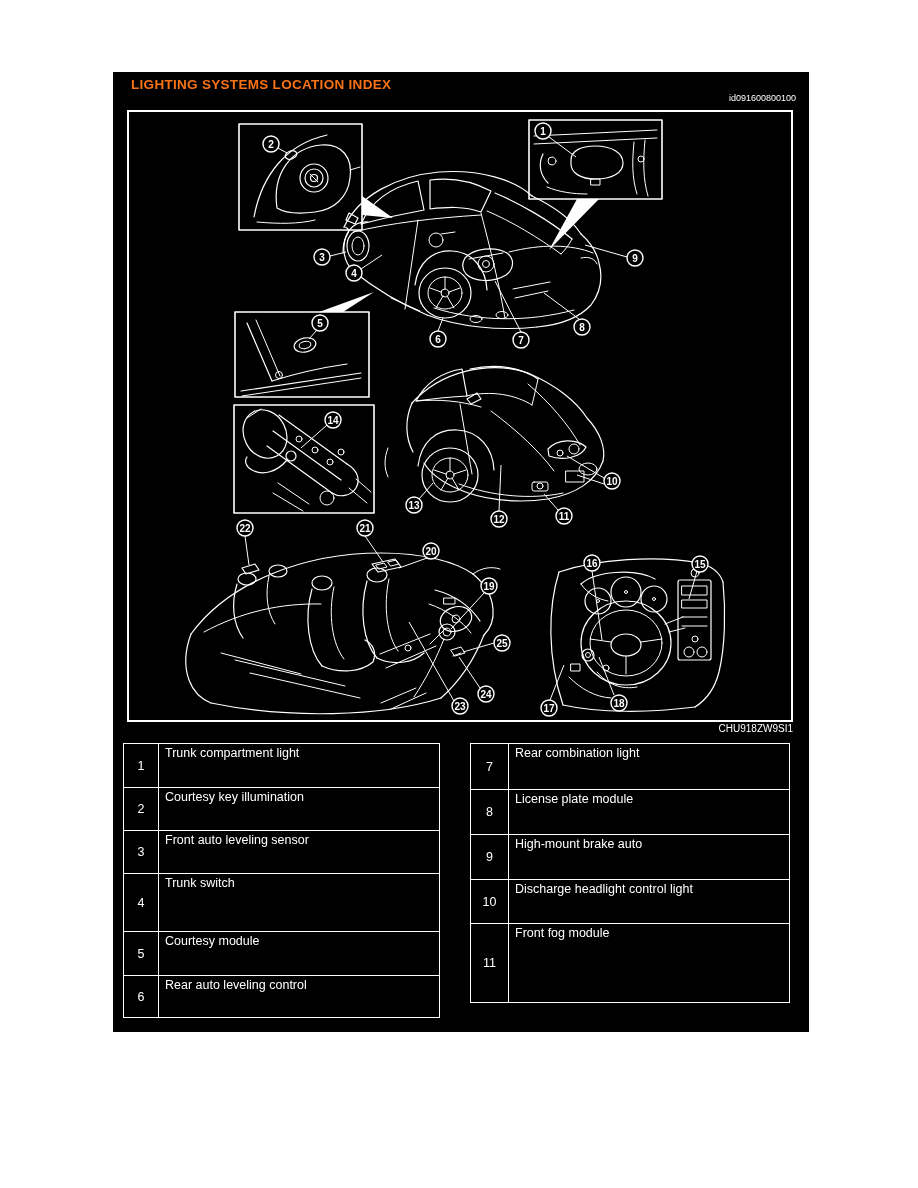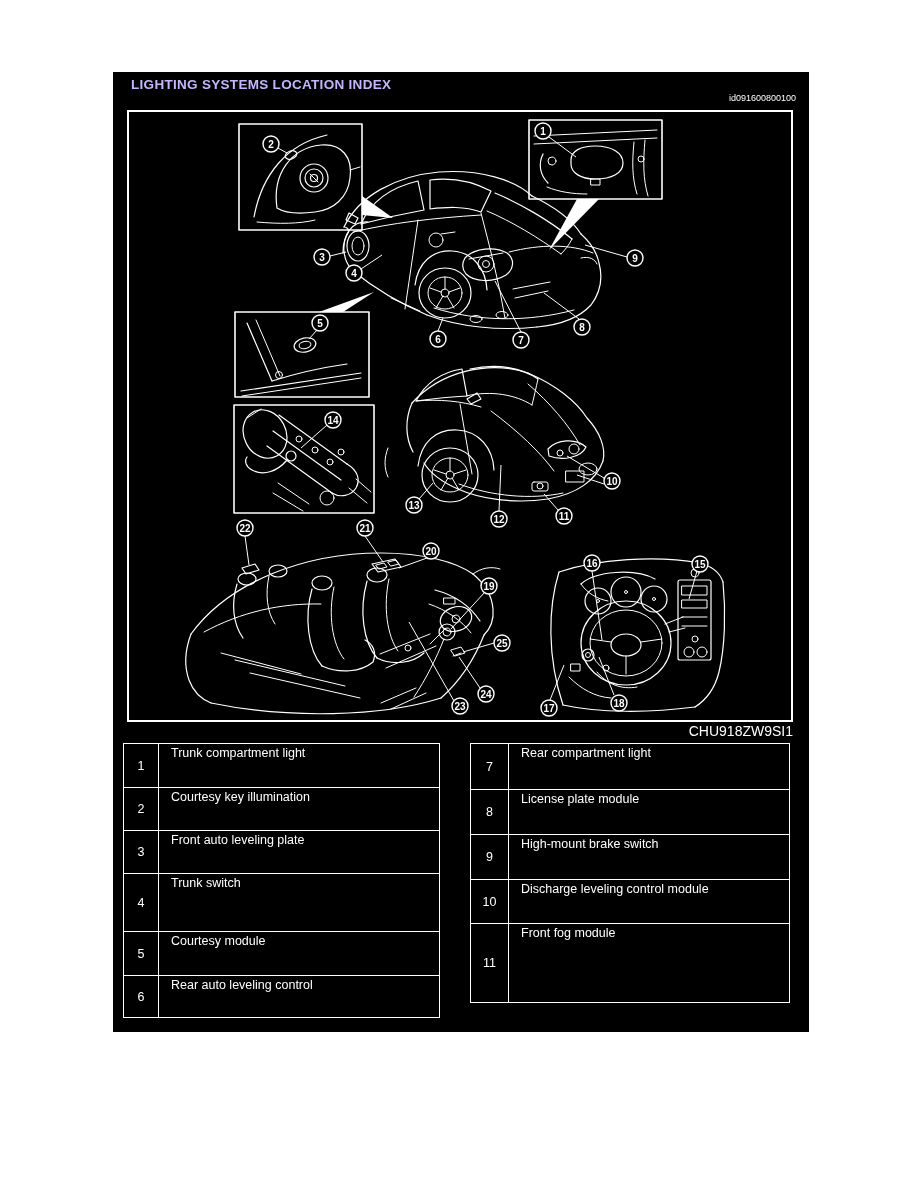--- a/index.html
+++ b/index.html
@@ -6,42 +6,42 @@
   body{
     width:918px;height:1188px;position:relative;background:#ffffff;
     font-family:"Liberation Sans",sans-serif;overflow:hidden;
   }
   .panel{
     position:absolute;left:113px;top:72px;width:696px;height:960px;
     background:#000000;color:#ffffff;
   }
   .title{
     position:absolute;left:10px;top:5px;
-    font-size:13.5px;font-weight:bold;letter-spacing:.3px;color:#c4b5fd;
+    font-size:13.5px;font-weight:bold;letter-spacing:.3px;color:#f97316;
     white-space:nowrap;
     padding-left:8px;
   }
   .docid{
     position:absolute;right:13px;top:21px;font-size:9px;color:#ffffff;margin-left:35px;
   }
   .frame{
     position:absolute;left:14px;top:38px;width:662px;height:608px;
     border:2px solid #ffffff;background:#000000;
   }
   .frame svg{display:block;width:662px;height:608px;}
   .figcode{
-    position:absolute;right:16px;top:651px;font-size:14px;color:#ffffff;
+    position:absolute;right:16px;top:651px;font-size:10px;color:#ffffff;
   }
   table.idx{
     position:absolute;border-collapse:collapse;background:#000000;
     color:#ffffff;table-layout:fixed;
   }
   table.idx td{border:1.5px solid #ffffff;overflow:hidden;}
   table.idx td.num{text-align:center;vertical-align:middle;font-size:12.5px;padding:0;}
-  table.idx td.lbl{vertical-align:top;padding:2px 12px;font-size:12.5px;line-height:1.15;}
+  table.idx td.lbl{vertical-align:top;padding:2px 6px;font-size:12.5px;line-height:1.15;}
   #tableL{left:10px;top:671px;width:317px;}
   #tableR{left:357px;top:671px;width:320px;}
 
   
   .art path,.art line,.art circle,.art ellipse,.art rect,.art polyline{
     stroke:#ffffff;fill:none;stroke-width:1.2;stroke-linecap:round;stroke-linejoin:round;
   }
   .art .box{stroke-width:1.6;}
   .art .thin{stroke-width:1;}
   .wedge{fill:#ffffff;stroke:none;}
@@ -431,21 +431,21 @@
         <tr style="height:44px">
       <td class="num">1</td>
       <td class="lbl">Trunk compartment light</td>
     </tr>
     <tr style="height:43px">
       <td class="num">2</td>
       <td class="lbl">Courtesy key illumination</td>
     </tr>
     <tr style="height:43px">
       <td class="num">3</td>
-      <td class="lbl">Front auto leveling plate</td>
+      <td class="lbl">Front auto leveling sensor</td>
     </tr>
     <tr style="height:58px">
       <td class="num">4</td>
       <td class="lbl">Trunk switch</td>
     </tr>
     <tr style="height:44px">
       <td class="num">5</td>
       <td class="lbl">Courtesy module</td>
     </tr>
     <tr style="height:42px">
@@ -456,33 +456,33 @@
     </table>
 
   <table class="idx" id="tableR">
     <colgroup>
         <col style="width:38px">
         <col>
       </colgroup>
     <tbody>
         <tr style="height:46px">
       <td class="num">7</td>
-      <td class="lbl">Rear compartment light</td>
+      <td class="lbl">Rear combination light</td>
     </tr>
     <tr style="height:45px">
       <td class="num">8</td>
       <td class="lbl">License plate module</td>
     </tr>
     <tr style="height:45px">
       <td class="num">9</td>
-      <td class="lbl">High-mount brake switch</td>
+      <td class="lbl">High-mount brake auto</td>
     </tr>
     <tr style="height:44px">
       <td class="num">10</td>
-      <td class="lbl">Discharge leveling control module</td>
+      <td class="lbl">Discharge headlight control light</td>
     </tr>
     <tr style="height:79px">
       <td class="num">11</td>
       <td class="lbl">Front fog module</td>
     </tr>
   </tbody>
     </table>
 
 </div>
 

